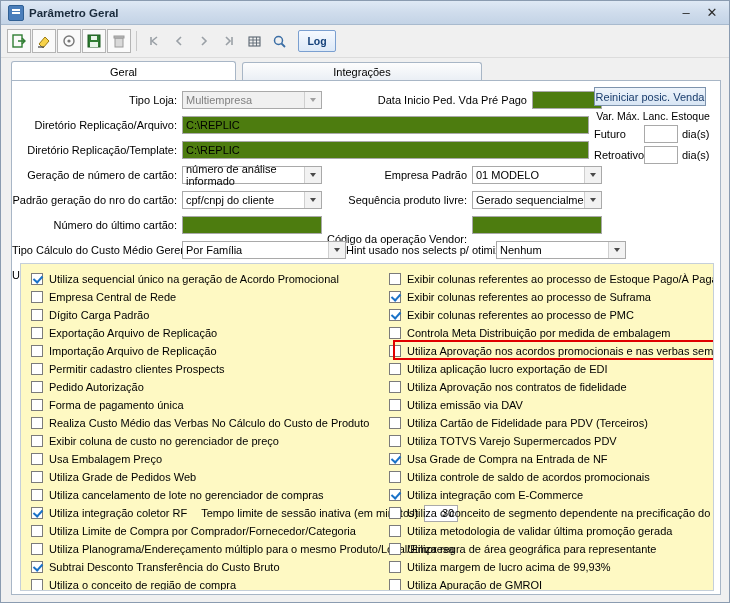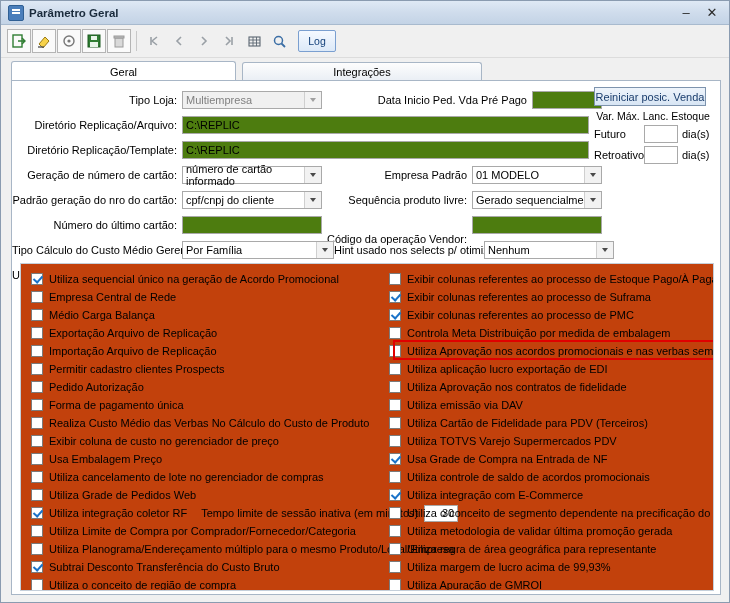--- a/index.html
+++ b/index.html
@@ -65,20 +65,21 @@
   }
   
   .toolbar {
     height: 32px;
     background: #f0f0f0;
     display: flex;
     align-items: center;
     padding: 0 6px;
     gap: 1px;
     border-bottom: 1px solid #dcdcdc;
+    font-weight: bold;
   }
   .tb-btn {
     width: 24px; height: 24px;
     border: 1px solid transparent;
     display: flex;
     align-items: center;
     justify-content: center;
     box-sizing: border-box;
     position: relative;
   }
@@ -242,21 +243,21 @@
     background: #fff;
     box-sizing: border-box;
   }
   .grp-row .gu { margin-left: 4px; }
   
   .cbpanel {
     position: absolute;
     left: 8px; top: 182px;
     width: 694px;
     border: 1px solid #c5cfda;
-    background: #c2410c;
+    background: #fef9c3;
     box-sizing: border-box;
     padding: 6px 0 4px 0;
     height: 328px;
     overflow: hidden;
   }
   .cbcol {
     position: absolute;
     top: 6px;
   }
   .cbcol.left { left: 10px; width: 355px; }
@@ -416,21 +417,21 @@
       </div>
 
       <div class="row">
         <div class="lbl" style="width:165px;">Diretório Replicação/Template:</div>
         <input class="txt" style="width: 407px;" value="C:\REPLIC">
       </div>
 
       <div class="row">
         <div class="lbl" style="width:165px;">Geração de número de cartão:</div>
         <div class="combo" style="width:140px;">
-          <span>número de cartão informado</span>
+          <span>número de análise informado</span>
           <span class="arrow"></span>
         </div>
         <div class="lbl" style="width:145px;">Empresa Padrão</div>
         <div class="combo" style="width:130px;">
           <span>01 MODELO</span>
           <span class="arrow"></span>
         </div>
       </div>
 
       <div class="row">
@@ -448,21 +449,21 @@
 
       <div class="row">
         <div class="lbl" style="width:165px;">Número do último cartão:</div>
         <input class="txt" style="width: 140px;" value="">
         <div class="lbl" style="width:145px;margin-top:28px;">Código da operação Vendor:</div>
         <input class="txt" style="width: 130px;" value="">
       </div>
 
       <div class="row">
         <div class="lbl" style="width:165px;">Tipo Cálculo do Custo Médio Gerencial:</div>
-        <div class="combo" style="width:152px;">
+        <div class="combo" style="width:164px;">
           <span>Por Família</span>
           <span class="arrow"></span>
         </div>
         <div class="lbl" style="width:145px;">Hint usado nos selects p/ otimização:</div>
         <div class="combo" style="width:130px;">
           <span>Nenhum</span>
           <span class="arrow"></span>
         </div>
       </div>
 
@@ -507,21 +508,21 @@
           <div class="cbrow">
             <span class="cb checked"></span>
             <span class="cbtext">Utiliza sequencial único na geração de Acordo Promocional</span>
           </div>
           <div class="cbrow">
             <span class="cb"></span>
             <span class="cbtext">Empresa Central de Rede</span>
           </div>
           <div class="cbrow">
             <span class="cb"></span>
-            <span class="cbtext">Médio Carga Balança</span>
+            <span class="cbtext">Dígito Carga Padrão</span>
           </div>
           <div class="cbrow">
             <span class="cb"></span>
             <span class="cbtext">Exportação Arquivo de Replicação</span>
           </div>
           <div class="cbrow">
             <span class="cb"></span>
             <span class="cbtext">Importação Arquivo de Replicação</span>
           </div>
           <div class="cbrow">
@@ -543,25 +544,25 @@
           <div class="cbrow">
             <span class="cb"></span>
             <span class="cbtext">Exibir coluna de custo no gerenciador de preço</span>
           </div>
           <div class="cbrow">
             <span class="cb"></span>
             <span class="cbtext">Usa Embalagem Preço</span>
           </div>
           <div class="cbrow">
             <span class="cb"></span>
+            <span class="cbtext">Utiliza Grade de Pedidos Web</span>
+          </div>
+          <div class="cbrow">
+            <span class="cb"></span>
             <span class="cbtext">Utiliza cancelamento de lote no gerenciador de compras</span>
-          </div>
-          <div class="cbrow">
-            <span class="cb"></span>
-            <span class="cbtext">Utiliza Grade de Pedidos Web</span>
           </div>
           <div class="cbrow">
             <span class="cb checked"></span>
             <span class="cbtext">Utiliza integração coletor RF</span>
             <span class="cbtext" style="margin-left: 14px;">Tempo limite de sessão inativa (em minutos)</span>
             <input class="inline-input" value="30" style="margin-left: 6px;">
           </div>
           <div class="cbrow">
             <span class="cb"></span>
             <span class="cbtext">Utiliza Limite de Compra por Comprador/Fornecedor/Categoria</span>

